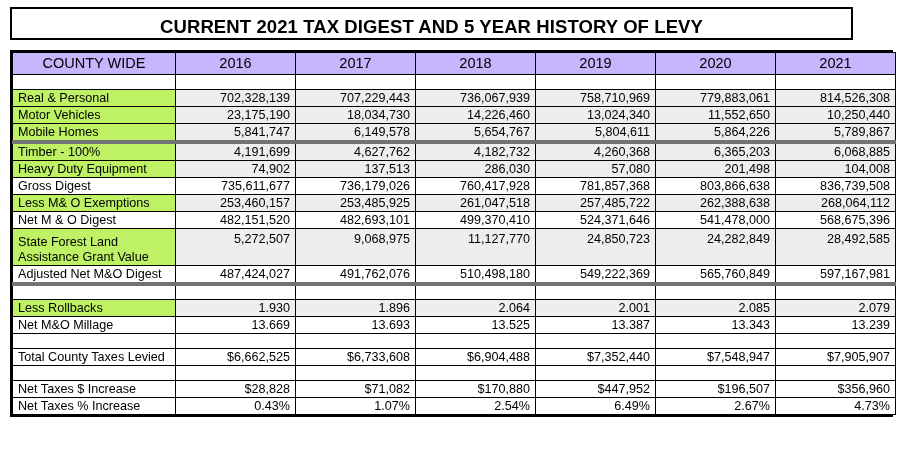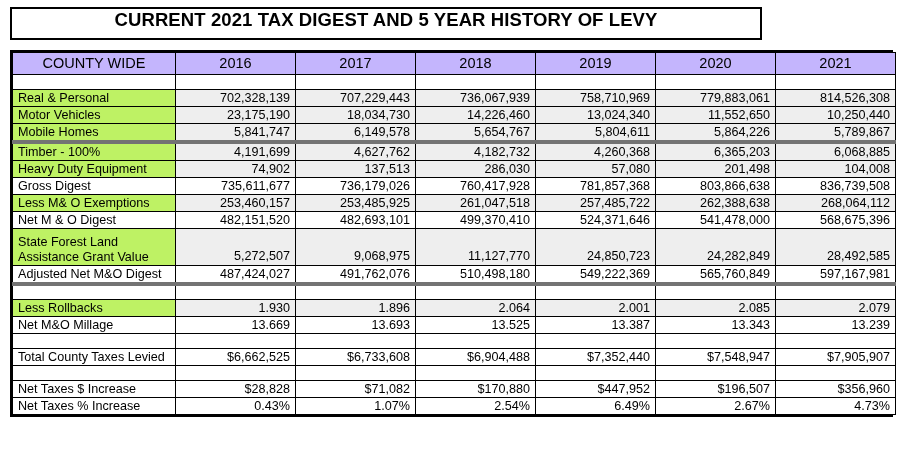--- a/index.html
+++ b/index.html
@@ -20,26 +20,26 @@
     height: 459px;
     background: #ffffff;
     box-sizing: border-box;
   }
 
   
   .title-box {
     position: absolute;
     left: 10px;
     top: 7px;
-    width: 752px;
+    width: 843px;
     height: 33px;
     border: 2px solid #000000;
     box-sizing: border-box;
     display: flex;
-    align-items: flex-start;
+    align-items: flex-end;
     justify-content: center;
     background: #ffffff;
   }
   .title-text {
     font-size: 18.5px;
     font-weight: bold;
     letter-spacing: 0.1px;
     white-space: nowrap;
   }
 
@@ -109,21 +109,21 @@
     height: 32px;
     vertical-align: top;
   }
   tr.tall td.lbl {
     white-space: normal;
     line-height: 15px;
     padding-top: 6px;
   }
   tr.tall td.num {
     vertical-align: bottom;
-    padding-bottom: 1px;
+    padding-bottom: 18px;
   }
 
   
   tr.grayline td { border-bottom: 4px solid #737373; margin-left: 47px; }
 </style>
 </head>
 <body>
 
 <div class="page">
 

